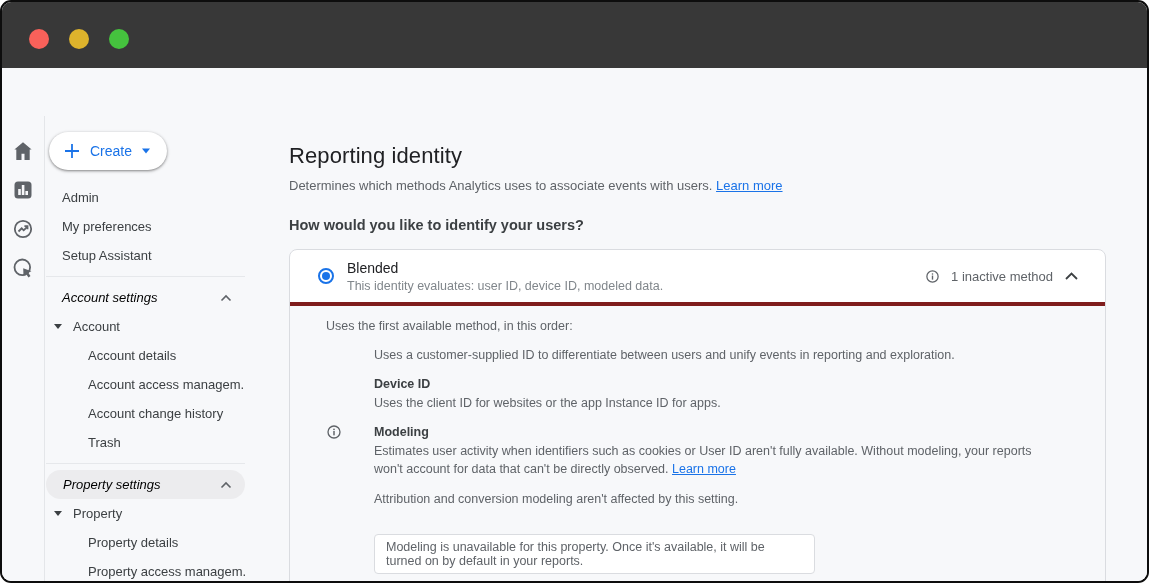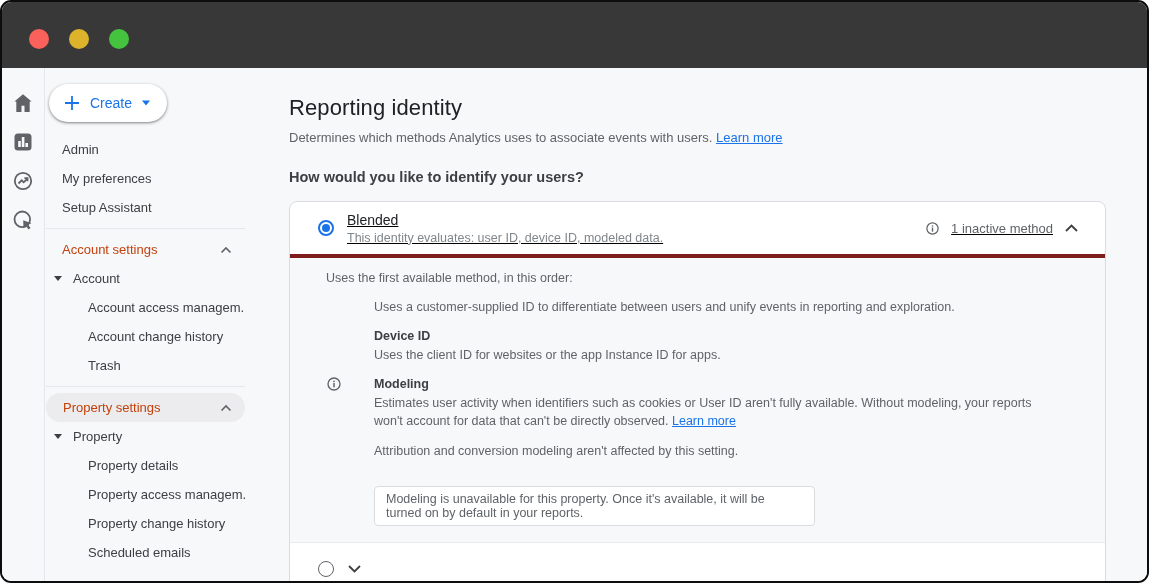--- a/index.html
+++ b/index.html
@@ -8,20 +8,21 @@
     background: #ffffff;
     -webkit-font-smoothing: antialiased;
   }
   .window {
     width: 1149px; height: 583px;
     border: 2px solid #0d0d0d;
     border-radius: 11px;
     overflow: hidden;
     display: flex; flex-direction: column;
     background: #f7f8fa;
+    gap: 48px;
   }
   
   .titlebar {
     height: 66px; flex: none;
     background: #383838;
     display: flex; align-items: center;
     padding-left: 27px; gap: 20px;
   }
   .light { width: 20px; height: 20px; border-radius: 50%; margin-top: 8px; }
   .light.red    { background: #f9615a; }
@@ -51,41 +52,41 @@
     box-shadow: 0 1px 2px rgba(0,0,0,.30), 0 1px 3px 1px rgba(0,0,0,.15);
     display: inline-flex; align-items: center; gap: 9px;
     color: #1a73e8; font-size: 14px; font-weight: 500; font-family: inherit;
     cursor: pointer;
   }
   .create-btn svg { display: block; }
   .side-row {
     height: 29px; display: flex; align-items: center;
     padding-left: 17px; cursor: pointer; white-space: nowrap;
   }
-  .side-row.header { color: #c2410c; padding-right: 13px; justify-content: space-between; }
+  .side-row.header { color: #000000; padding-right: 13px; justify-content: space-between; font-style: italic; }
   .side-row.header.highlight { background: #ececee; border-radius: 16px; margin-left: 1px; }
   .side-row.group { padding-left: 9px; gap: 11px; }
   .side-row.child { padding-left: 43px; }
   .tri-down { width: 0; height: 0; border-left: 4px solid transparent; border-right: 4px solid transparent; border-top: 5px solid #3c4043; flex: none; }
   .side-divider { border: none; border-top: 1px solid #e6e8eb; margin: 6px 0 6px 1px; }
   .chev { flex: none; }
 
   
   .main { flex: 1; padding: 27px 41px 0 44px; overflow: hidden; }
   .page-title { font-size: 22px; font-weight: 400; color: #202124; letter-spacing: .1px; }
   .page-desc { font-size: 13px; color: #5f6368; margin-top: 9px; }
   a.inline-link { color: #1a73e8; text-decoration: underline; cursor: pointer; }
   .question { font-size: 14.5px; font-weight: 700; color: #3c4043; margin-top: 24px; }
 
   .card {
     margin-top: 16px; width: 817px;
     background: #fff; border: 1px solid #dadce0; border-radius: 8px;
     overflow: hidden;
   }
-  .option-row { display: flex; align-items: center; padding: 9px 26px 9px 28px; min-height: 52px; cursor: pointer; text-decoration: underline; }
+  .option-row { display: flex; align-items: center; padding: 9px 26px 9px 28px; min-height: 52px; cursor: pointer; }
   .radio { width: 16px; height: 16px; border-radius: 50%; flex: none; margin-right: 13px; }
   .radio.on  { border: 2px solid #1a73e8; position: relative; }
   .radio.on::after { content: ""; position: absolute; inset: 2px; border-radius: 50%; background: #1a73e8; }
   .radio.off { border: 1.5px solid #5f6368; }
   .opt-text { flex: 1; min-width: 0; }
   .opt-title { font-size: 14px; color: #202124; }
   .opt-desc  { font-size: 12.5px; color: #80868b; margin-top: 3px; }
   .opt-right { display: flex; align-items: center; gap: 11px; color: #5f6368; }
   .badge-text { font-size: 13px; color: #5f6368; text-align: right; }
 
@@ -176,20 +177,23 @@
       <div class="side-row header">
         <span>Account settings</span>
         <svg class="chev" width="12" height="8" viewBox="0 0 12 8">
             <path d="M1.5 6.5L6 2l4.5 4.5" fill="none" stroke="#5f6368" stroke-width="1.6"></path>
           </svg>
       </div>
       <div class="side-row group">
         <span class="tri-down"></span>
         <span>Account</span>
       </div>
+      <div class="side-row child">
+          <span>Account details</span>
+        </div>
       <div class="side-row child">
           <span>Account access managem...</span>
         </div>
       <div class="side-row child">
           <span>Account change history</span>
         </div>
       <div class="side-row child">
           <span>Trash</span>
         </div>
 

